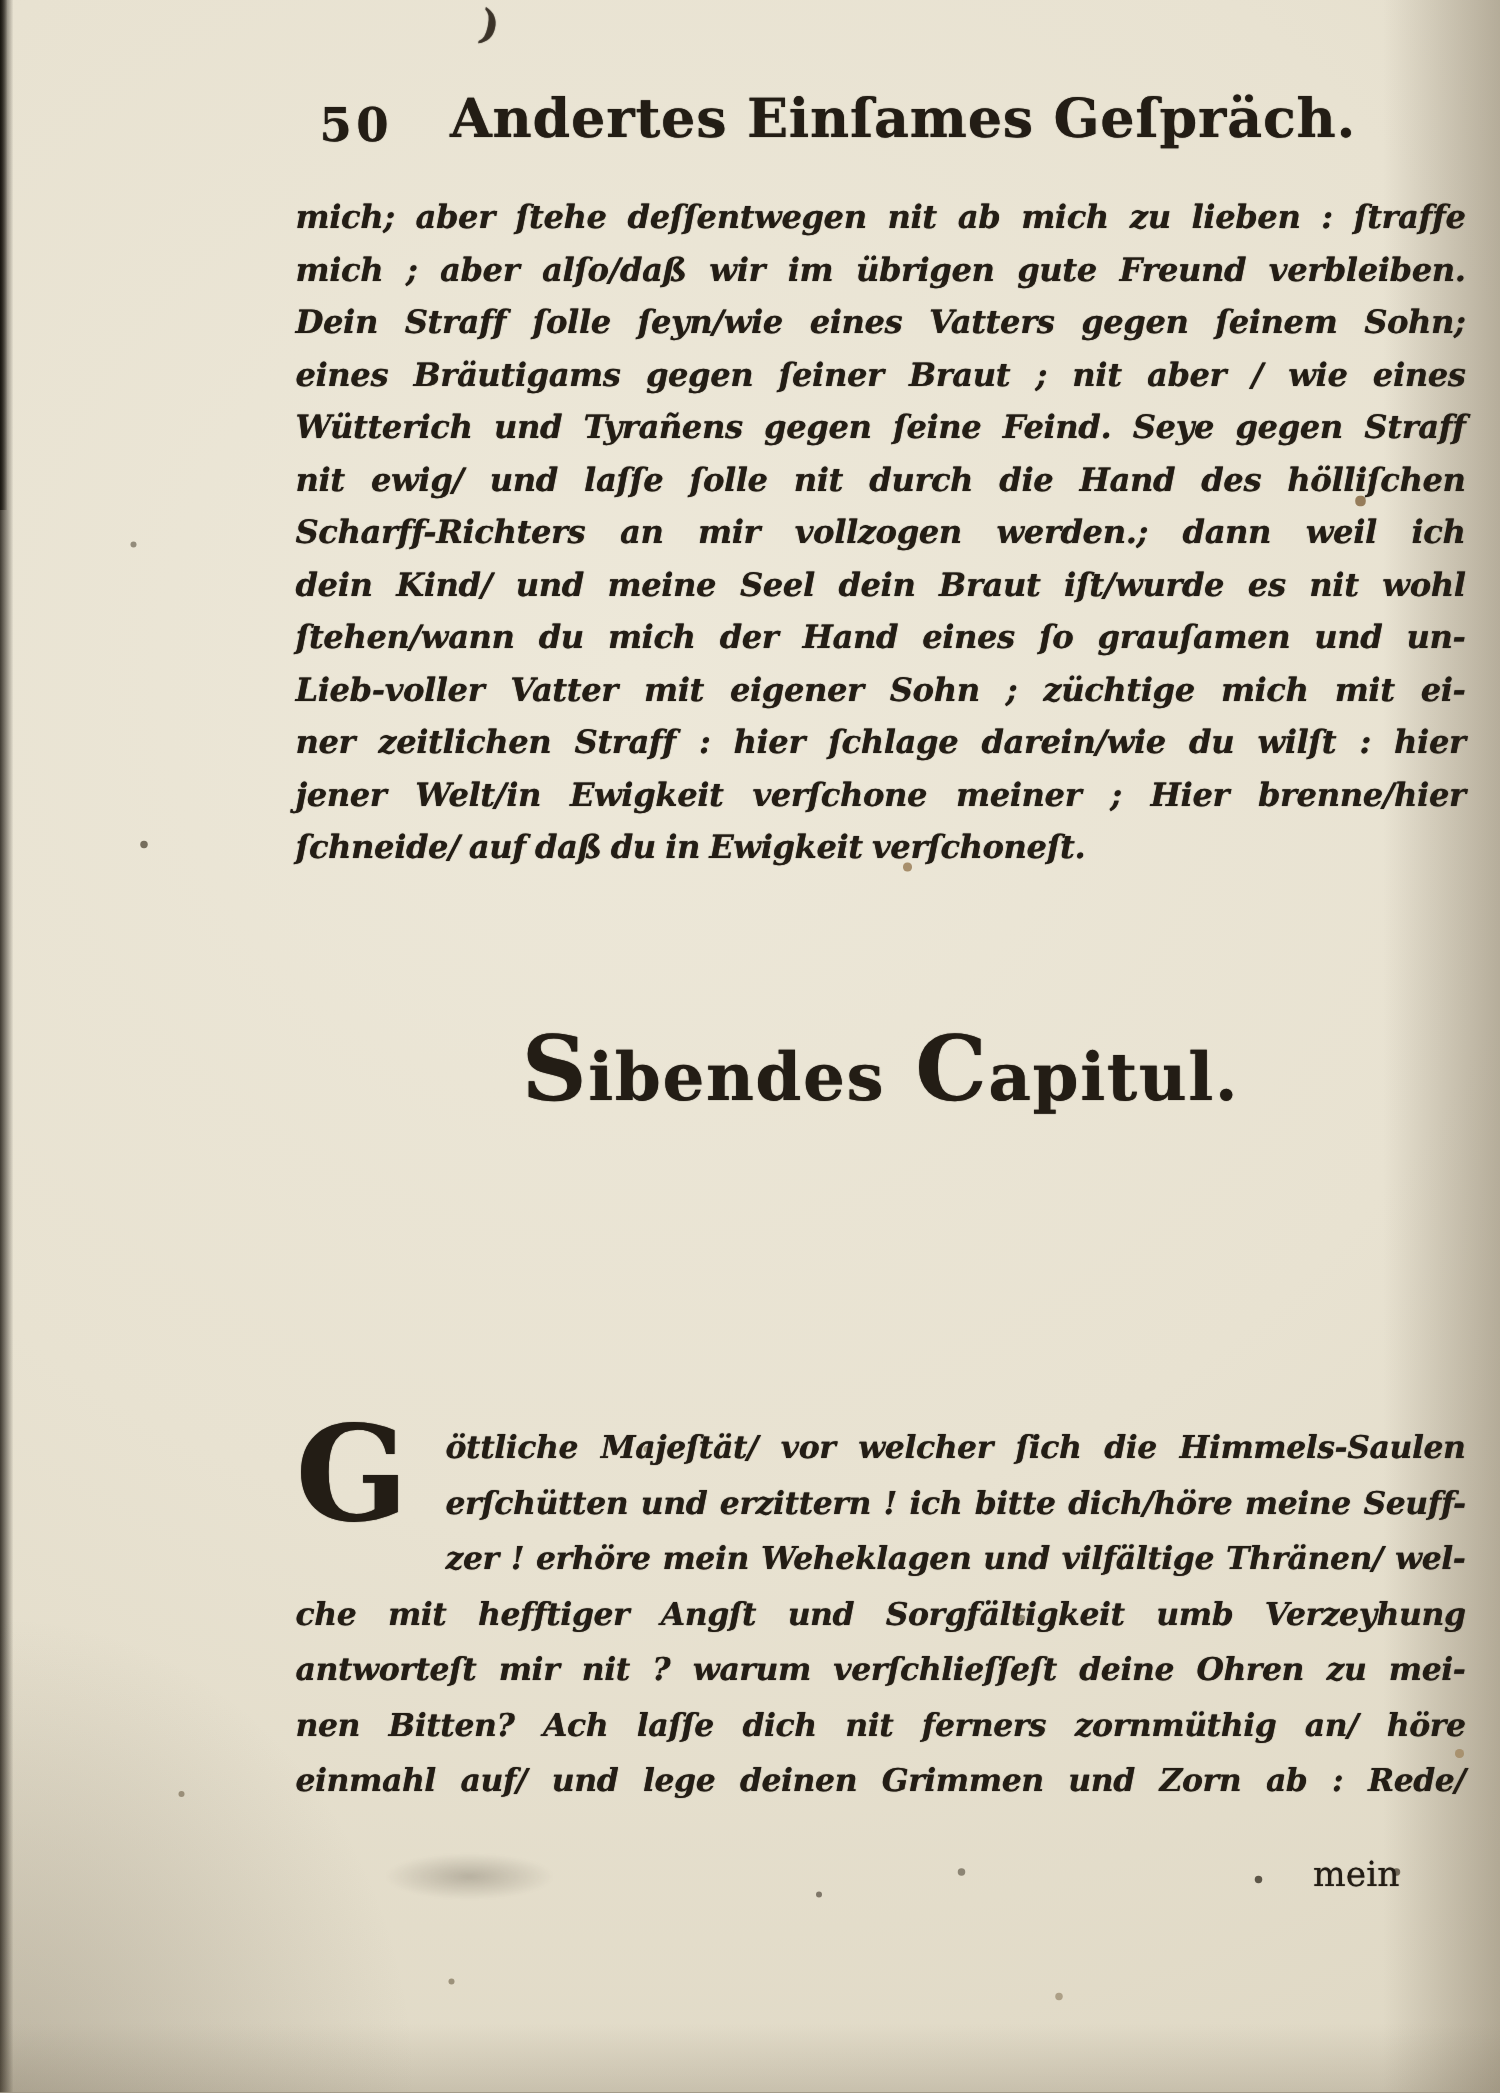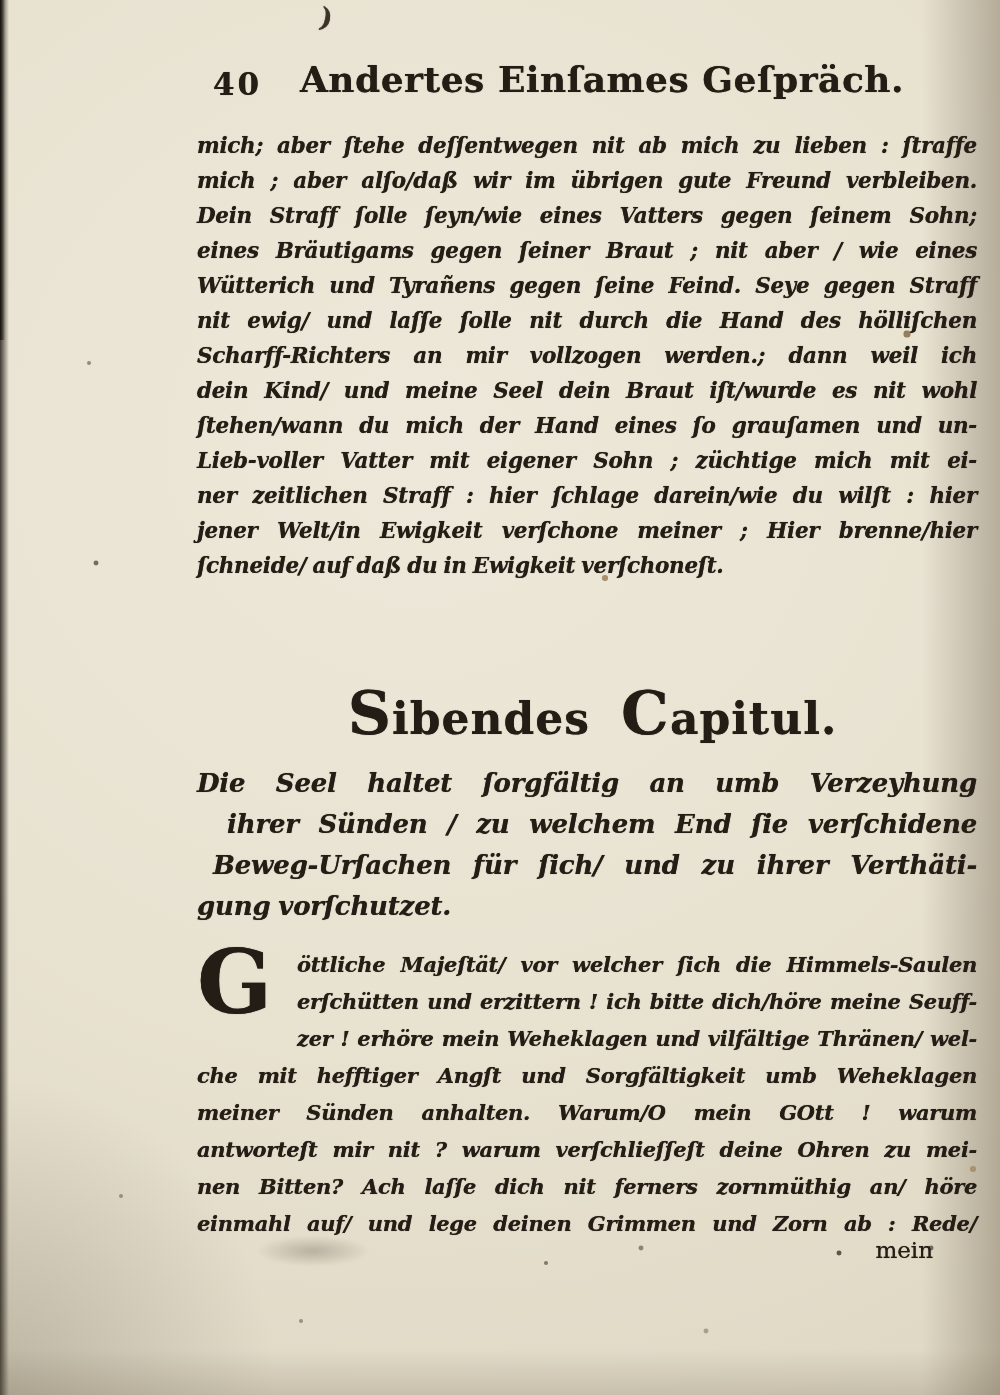--- a/index.html
+++ b/index.html
@@ -51,21 +51,21 @@
 
   .ln{font-weight:700;text-align:justify;text-align-last:justify;
       letter-spacing:-.3px;word-spacing:-1px;font-style:italic;}
   .ln.last{text-align-last:left;}
 
   .para1{position:absolute;left:197px;top:128px;width:780px;}
   .para1 .ln{font-size:21.5px;line-height:35px;}
 
   .chapter{position:absolute;left:197px;top:678px;width:780px;margin:0;
     text-align:center;font-size:44px;font-weight:700;letter-spacing:1px;}
-  .chapter .word{display:inline-block;margin-left:11px;}
+  .chapter .word{display:inline-block;}
   .chapter .word::first-letter{font-size:60px;}
   .chapter .w1{margin-right:20px;}
 
   .summary{position:absolute;left:197px;top:763px;width:780px;}
   .summary .ln{font-size:26px;line-height:41px;letter-spacing:-.2px;}
   .summary .ind1{padding-left:30px;}
   .summary .ind2{padding-left:16px;}
 
   .para2{position:absolute;left:197px;top:946px;width:780px;}
   .para2 .ln{font-size:21px;line-height:37px;}
@@ -83,21 +83,21 @@
 
   <div class="edge-left"></div>
   <div class="edge-right"></div>
   <div class="edge-bottom"></div>
   <div class="corner-shade"></div>
   <div class="specks"></div>
   <div class="ghost"></div>
   <div class="topmark ink">)</div>
 
   <header class="runhead ink">
-    <span class="pagenum">40</span>
+    <span class="pagenum">50</span>
     <span class="runtitle">Andertes Einſames Geſpräch.</span>
   </header>
 
   <section class="para1 ink">
     <div class="ln">mich; aber ſtehe deſſentwegen nit ab mich zu lieben : ſtraffe</div>
     <div class="ln">mich ; aber alſo/daß wir im übrigen gute Freund verbleiben.</div>
     <div class="ln">Dein Straff ſolle ſeyn/wie eines Vatters gegen ſeinem Sohn;</div>
     <div class="ln">eines Bräutigams gegen ſeiner Braut ; nit aber / wie eines</div>
     <div class="ln">Wütterich und Tyrañens gegen ſeine Feind. Seye gegen Straff</div>
     <div class="ln">nit ewig/ und laſſe ſolle nit durch die Hand des hölliſchen</div>
@@ -107,34 +107,27 @@
     <div class="ln">Lieb-voller Vatter mit eigener Sohn ; züchtige mich mit ei-</div>
     <div class="ln">ner zeitlichen Straff : hier ſchlage darein/wie du wilſt : hier</div>
     <div class="ln">jener Welt/in Ewigkeit verſchone meiner ; Hier brenne/hier</div>
     <div class="ln last">ſchneide/ auf daß du in Ewigkeit verſchoneſt.</div>
   </section>
 
   <h1 class="chapter ink">
     <span class="word w1">Sibendes</span><span class="word">Capitul.</span>
   </h1>
 
-  <section class="summary ink">
-    <div class="ln">Die Seel haltet ſorgfältig an umb Verzeyhung</div>
-    <div class="ln ind1">ihrer Sünden / zu welchem End ſie verſchidene</div>
-    <div class="ln ind2">Beweg-Urſachen für ſich/ und zu ihrer Verthäti-</div>
-    <div class="ln last">gung vorſchutzet.</div>
-  </section>
 
   <section class="para2 ink">
     <div class="dropcap">G</div>
     <div class="ln">öttliche Majeſtät/ vor welcher ſich die Himmels-Saulen</div>
     <div class="ln">erſchütten und erzittern ! ich bitte dich/höre meine Seuff-</div>
     <div class="ln">zer ! erhöre mein Weheklagen und vilfältige Thränen/ wel-</div>
-    <div class="ln">che mit hefftiger Angſt und Sorgfältigkeit umb Weheklagen</div>
-    <div class="ln">meiner Sünden anhalten.   Warum/O mein GOtt ! warum</div>
+    <div class="ln">che mit hefftiger Angſt und Sorgfältigkeit umb Verzeyhung</div>
     <div class="ln">antworteſt mir nit ? warum verſchlieſſeſt deine Ohren zu mei-</div>
     <div class="ln">nen Bitten? Ach laſſe dich nit ferners zornmüthig an/ höre</div>
     <div class="ln">einmahl auf/ und lege deinen Grimmen und Zorn ab : Rede/</div>
   </section>
 
   <div class="catchword ink">mein</div>
 
 </div>
 
 </body></html>

